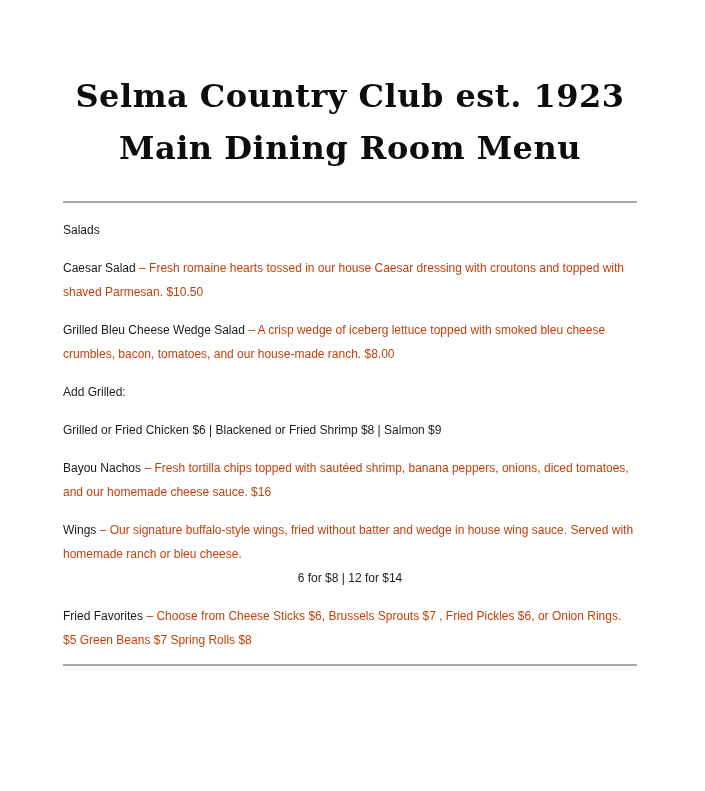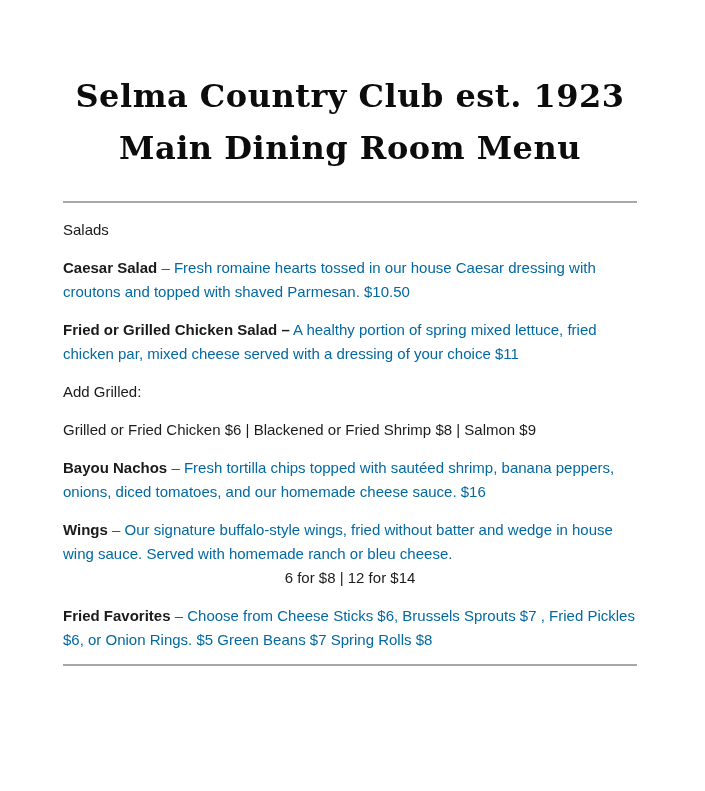--- a/index.html
+++ b/index.html
@@ -43,37 +43,37 @@
   }
   .rule-top { margin-top: 27px; }
   .rule-bottom { margin-top: 12px; }
   .menu-body {
     margin-top: 15px;
     font-size: 15.5px;
     line-height: 24px;
   }
   .menu-body p, .menu-body h3 {
     margin: 14px 0 4px 0;
-    font-size: 15px;
+    font-size: 12px;
     line-height: 24px;
     font-weight: normal;
   }
   .heading {
     font-weight: bold;
     color: #1a1a1a;
   }
   .heading-tight {
     margin-bottom: 0 !important;
   }
   .item-name {
-    font-weight: bold;
+    font-weight: normal;
     color: #1a1a1a;
   }
   .item-desc {
-    color: #0369a1;
+    color: #c2410c;
   }
   .pricing-line {
     display: block;
     text-align: center;
   }
 </style>
 </head>
 <body>
 
 <div class="page">
@@ -89,25 +89,25 @@
 
     <div class="menu-body">
 
       <h3 class="heading">Salads</h3>
 
       <p>
         <span class="item-name">Caesar Salad</span>
         <span class="item-desc">– Fresh romaine hearts tossed in our house Caesar dressing with croutons and topped with shaved Parmesan. $10.50</span>
       </p>
 
+      <p>
+        <span class="item-name">Grilled Bleu Cheese Wedge Salad</span>
+        <span class="item-desc">– A crisp wedge of iceberg lettuce topped with smoked bleu cheese crumbles, bacon, tomatoes, and our house-made ranch. $8.00</span>
+      </p>
 
-      <p>
-        <span class="item-name">Fried or Grilled Chicken Salad –</span>
-        <span class="item-desc">A healthy portion of spring mixed lettuce, fried chicken par, mixed cheese served with a dressing of your choice $11</span>
-      </p>
 
       <h3 class="heading heading-tight">Add Grilled:</h3>
       <p>Grilled or Fried Chicken $6 | Blackened or Fried Shrimp $8 | Salmon $9</p>
 
 
       <p>
         <span class="item-name">Bayou Nachos</span>
         <span class="item-desc">– Fresh tortilla chips topped with sautéed shrimp, banana peppers, onions, diced tomatoes, and our homemade cheese sauce. $16</span>
       </p>
 

